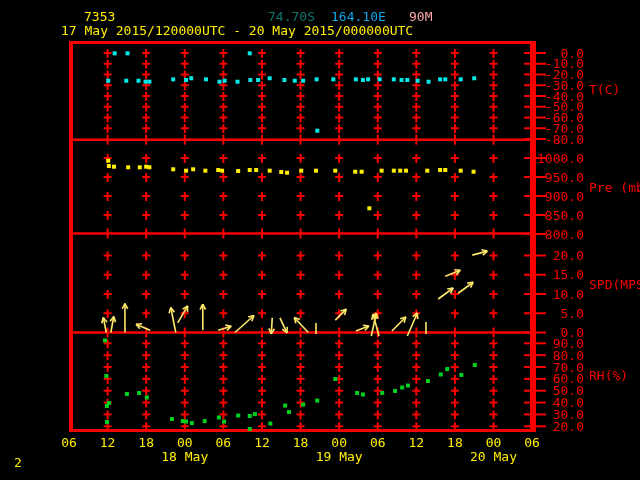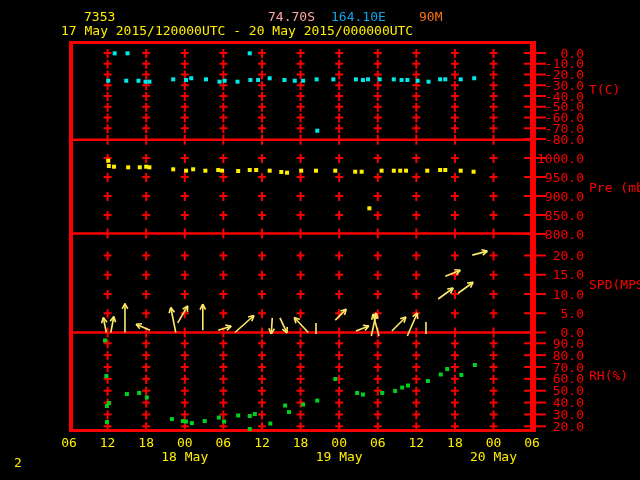--- a/index.html
+++ b/index.html
@@ -10,23 +10,23 @@
   .l2 span{top:23px;}
   .pageno{position:absolute;left:14px;top:455px;color:#ffee00;}
   svg{position:absolute;left:0;top:0;}
 </style>
 </head>
 <body>
 
 <div class="screen">
   <div class="hdr l1">
     <span style="left: 84px; color: rgb(255, 238, 0);">7353</span>
-    <span style="left: 268px; color: #fca5a5;">74.70S</span>
+    <span style="left: 268px; color: #0f766e;">74.70S</span>
     <span style="left: 331px; color: #0ea5e9;">164.10E</span>
-    <span style="left: 419px; color: #f97316;">90M</span>
+    <span style="left: 409px; color: #fca5a5;">90M</span>
   </div>
   <div class="hdr l2">
     <span style="left: 61px; color: rgb(255, 238, 0);">17 May 2015/120000UTC - 20 May 2015/000000UTC</span>
   </div>
 
   <svg width="640" height="480" viewBox="0 0 640 480">
       <g>
         <line x1="103.59166666666667" y1="53" x2="111.59166666666667" y2="53" stroke="#fb0000" stroke-width="2"></line>
         <line x1="107.59166666666667" y1="49" x2="107.59166666666667" y2="58" stroke="#fb0000" stroke-width="2"></line>
         <line x1="103.59166666666667" y1="63.75" x2="111.59166666666667" y2="63.75" stroke="#fb0000" stroke-width="2"></line>

